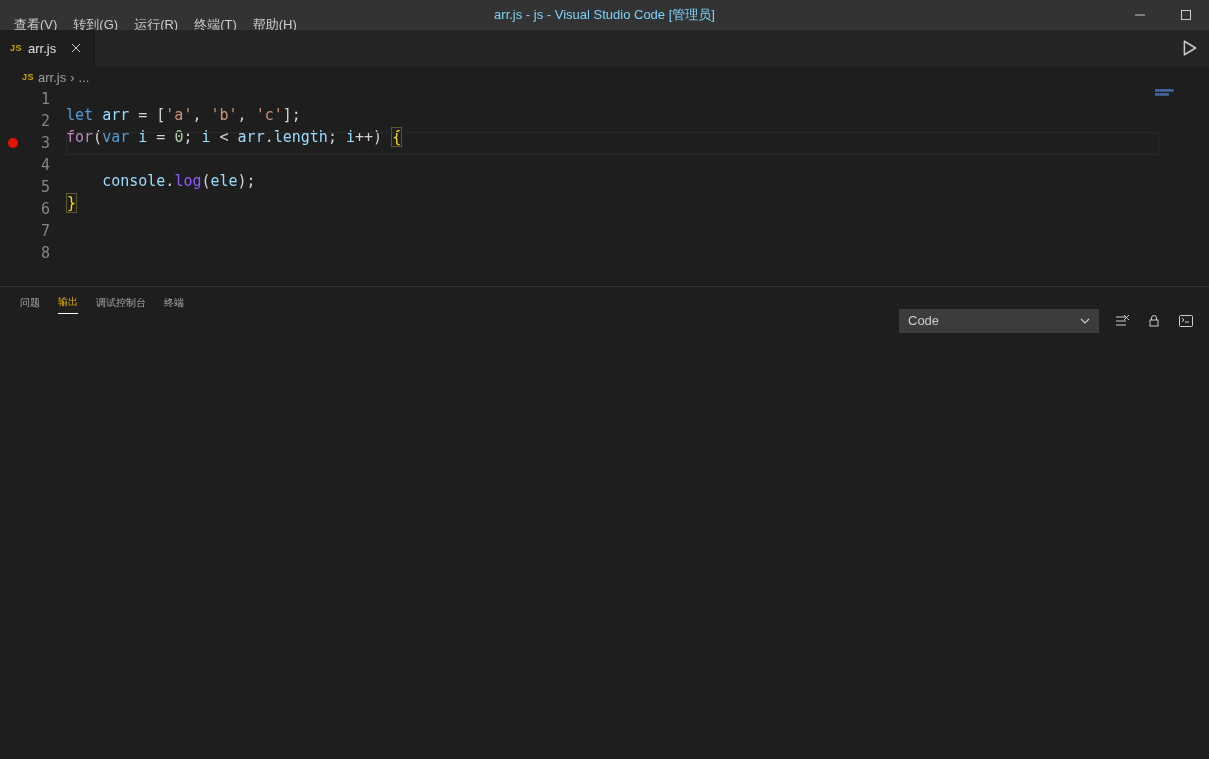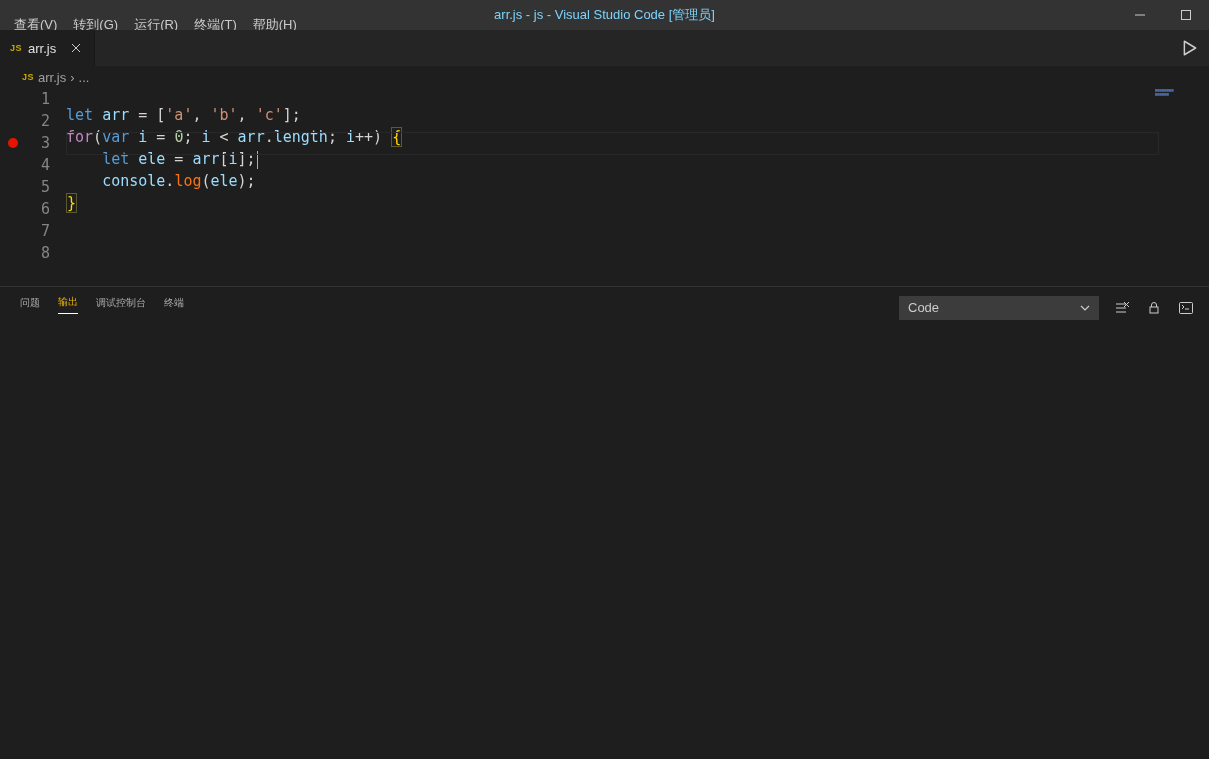--- a/index.html
+++ b/index.html
@@ -34,30 +34,30 @@
     .bracket-hl { border:1px solid #5a5a33; padding:0 0px; }
     .minimap { position:absolute; right:14px; top:0; width:40px; height:12px; font-size:3px; color:#4a6aa5; overflow:hidden; }
 
     
     .kw  { color:#569cd6; }   
     .kw2 { color:#c586c0; }   
     .var { color:#9cdcfe; }   
     .op  { color:#d4d4d4; }
     .str { color:#ce9178; }
     .num { color:#b5cea8; }
-    .fn  { color:#f97316; }
+    .fn  { color:#8b5cf6; }
     .pun { color:#d4d4d4; }
     .brc { color:#ffd700; }
 
     
     .panel { position:absolute; left:0; right:0; top:286px; bottom:0; background:#1e1e1e; border-top:1px solid #333; }
     .panel-tabs { height:35px; display:flex; align-items:center; gap:18px; padding:0 20px; position:relative; }
     .p-tab { font-size:10px; color:#aaa; cursor:pointer; padding-bottom:4px; }
     .p-tab.active { color:#eab308; border-bottom:1px solid #fff; }
-    .panel-right { position:absolute; right:14px; top:3px; height:35px; display:flex; align-items:center; gap:14px; }
+    .panel-right { position:absolute; right:14px; top:16px; height:35px; display:flex; align-items:center; gap:14px; }
     .out-select { background:#3c3c3c; color:#ccc; border:1px solid #3c3c3c; height:24px; width:200px; padding:0 8px; display:flex; align-items:center; justify-content:space-between; cursor:pointer; font-size:13px; }
     .panel-icon { width:18px; height:18px; display:flex; align-items:center; justify-content:center; cursor:pointer; }
     .js-badge { font-size:9px; font-weight:bold; color:#cca700; letter-spacing:0.5px; }
 
     svg { display:block; }
   </style>
 </head>
 <body>
 
 <div class="titlebar">
@@ -121,21 +121,20 @@
       <div class="editor-line">
         <div class="gutter-bp"></div>
         <div class="line-number">2</div>
         <div class="code"><span class="kw2">for</span><span class="pun">(</span><span class="kw">var </span><span class="var">i</span><span class="op"> = </span><span class="num">0</span><span class="pun">; </span><span class="var">i</span><span class="op"> &lt; </span><span class="var">arr</span><span class="pun">.</span><span class="var">length</span><span class="pun">; </span><span class="var">i</span><span class="op">++</span><span class="pun">) </span><span class="brc bracket-hl">{</span></div>
       </div>
       <div class="editor-line">
         <div class="gutter-bp">
           <div class="bp-dot"></div>
         </div>
         <div class="line-number">3</div>
-        <div class="code"><span class="op">    </span><span class="kw">let </span><span class="var">ele</span><span class="op"> = </span><span class="var">arr</span><span class="pun">[</span><span class="var">i</span><span class="pun">];</span><span class="caret"></span></div>
       </div>
       <div class="editor-line">
         <div class="gutter-bp"></div>
         <div class="line-number">4</div>
         <div class="code"><span class="op">    </span><span class="var">console</span><span class="pun">.</span><span class="fn">log</span><span class="pun">(</span><span class="var">ele</span><span class="pun">);</span></div>
       </div>
       <div class="editor-line">
         <div class="gutter-bp"></div>
         <div class="line-number">5</div>
         <div class="code"><span class="brc bracket-hl">}</span></div>

